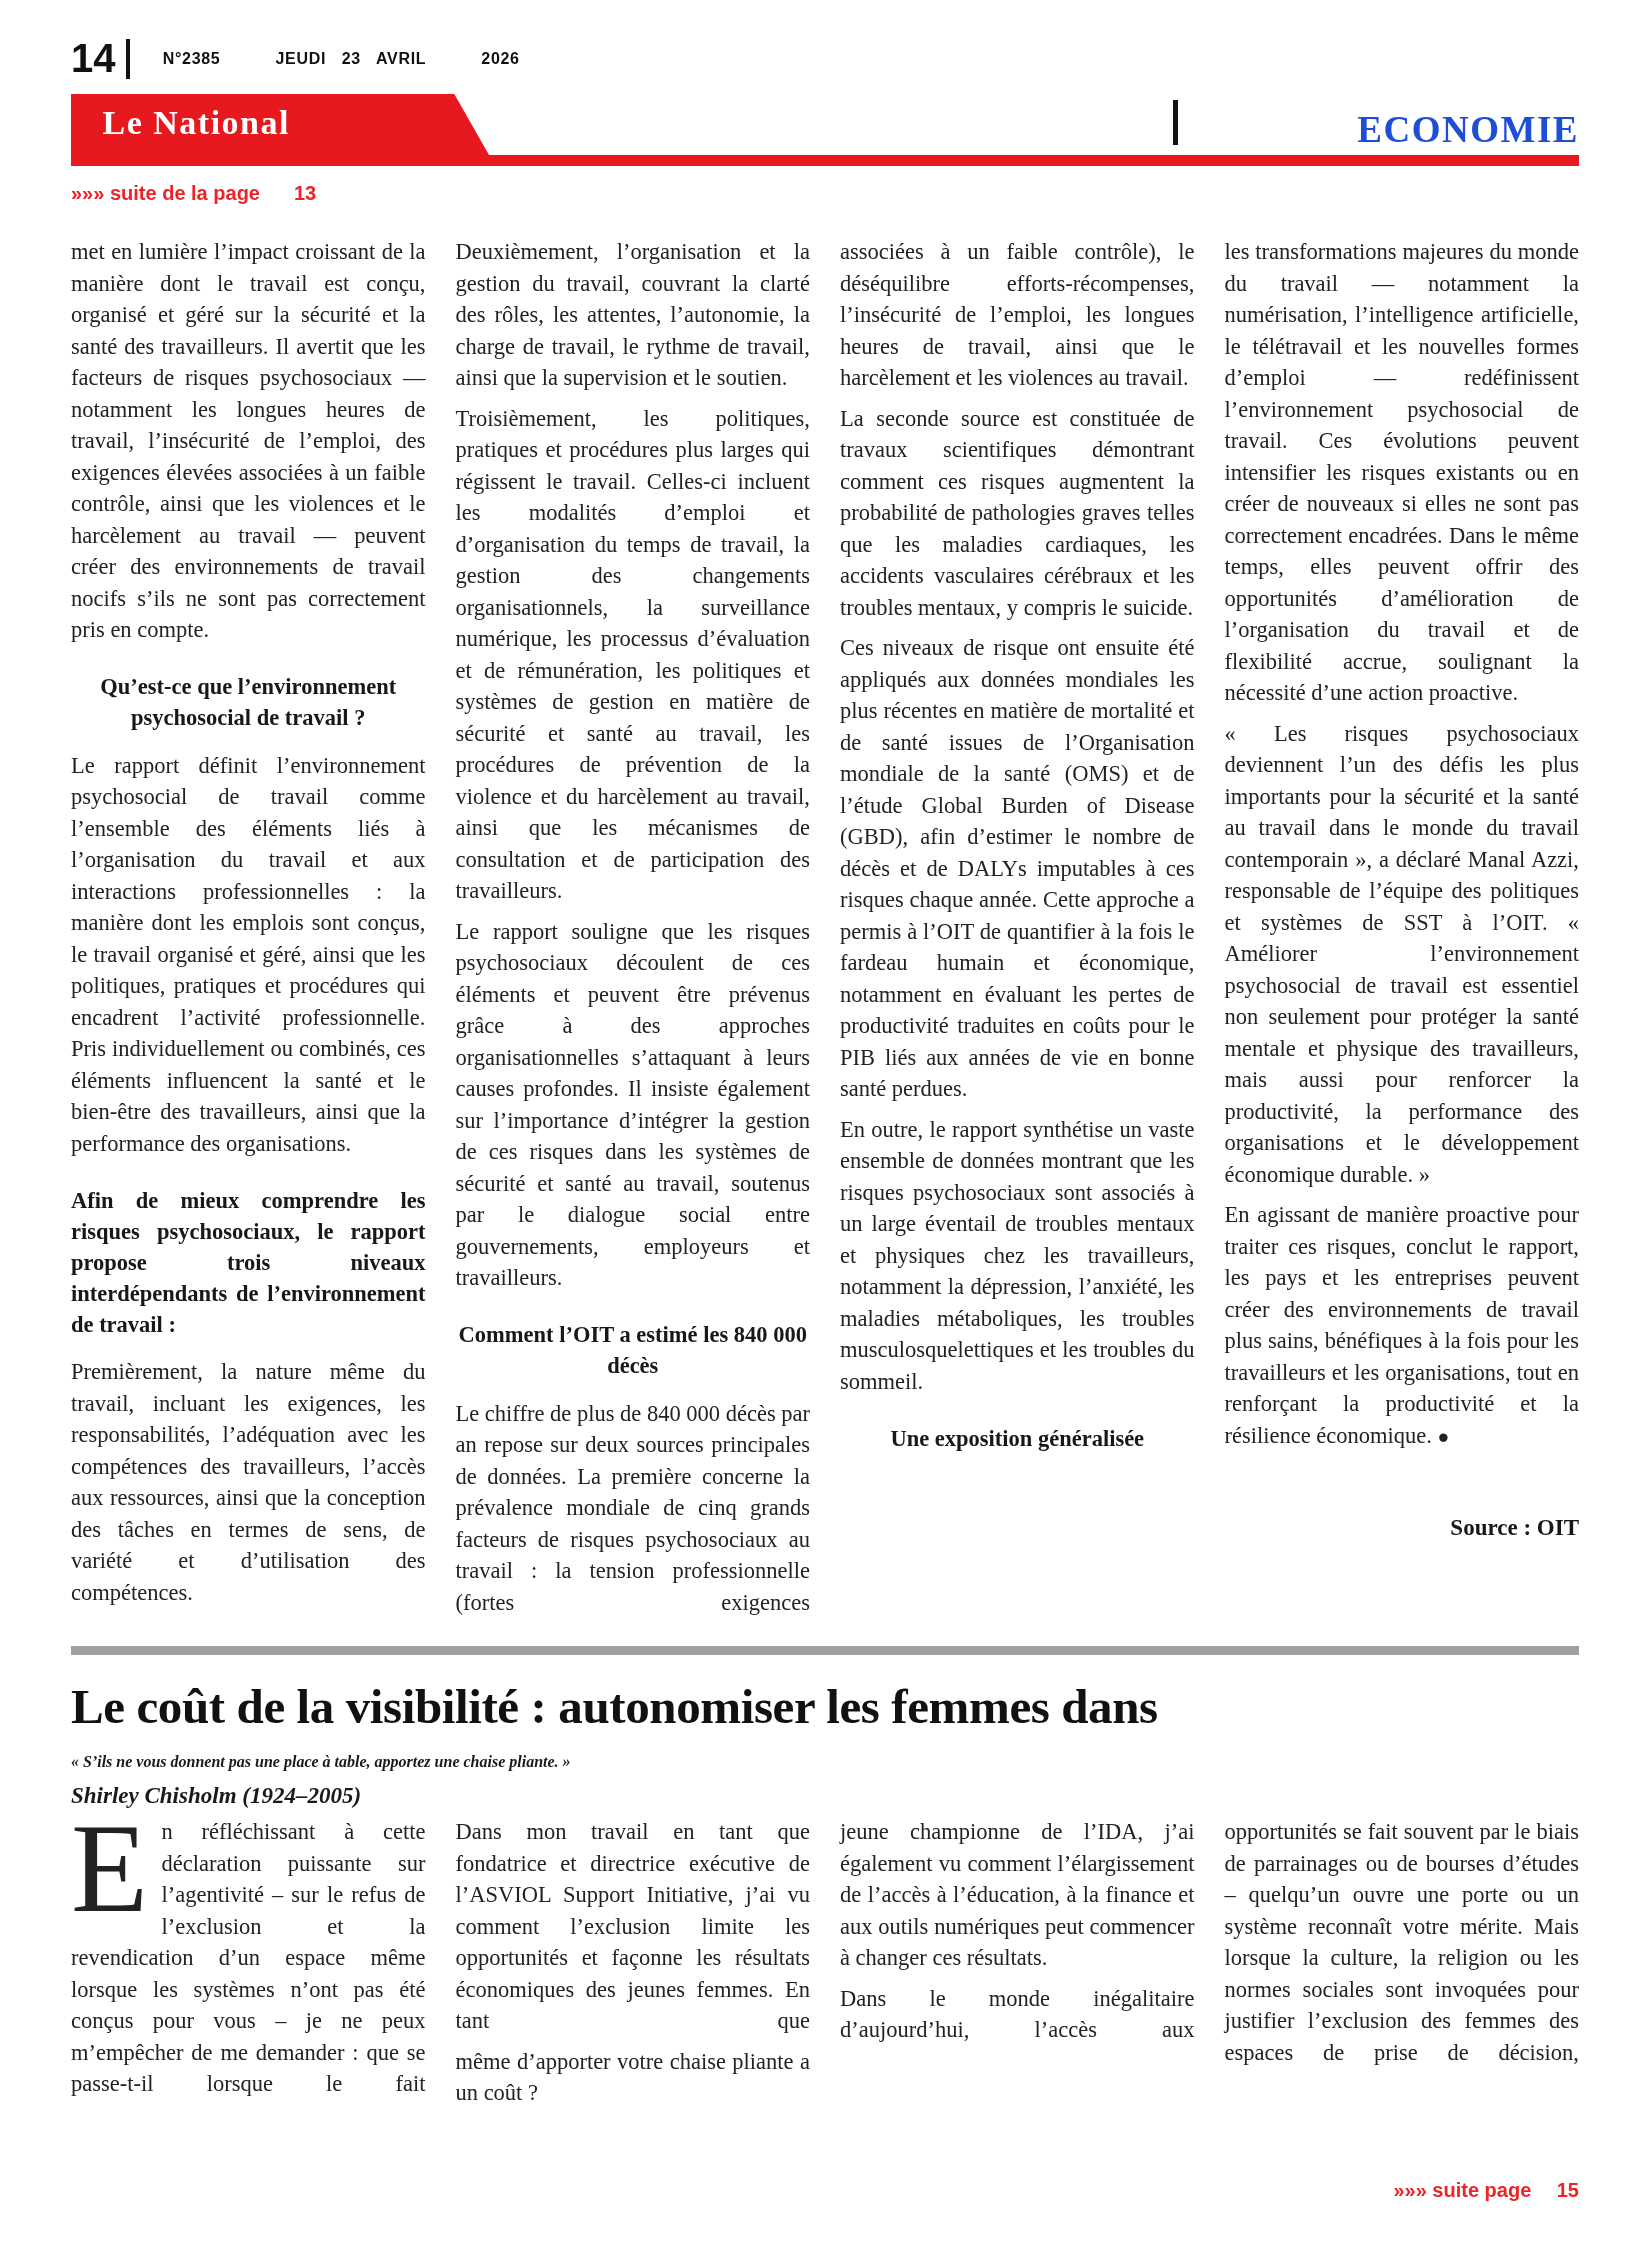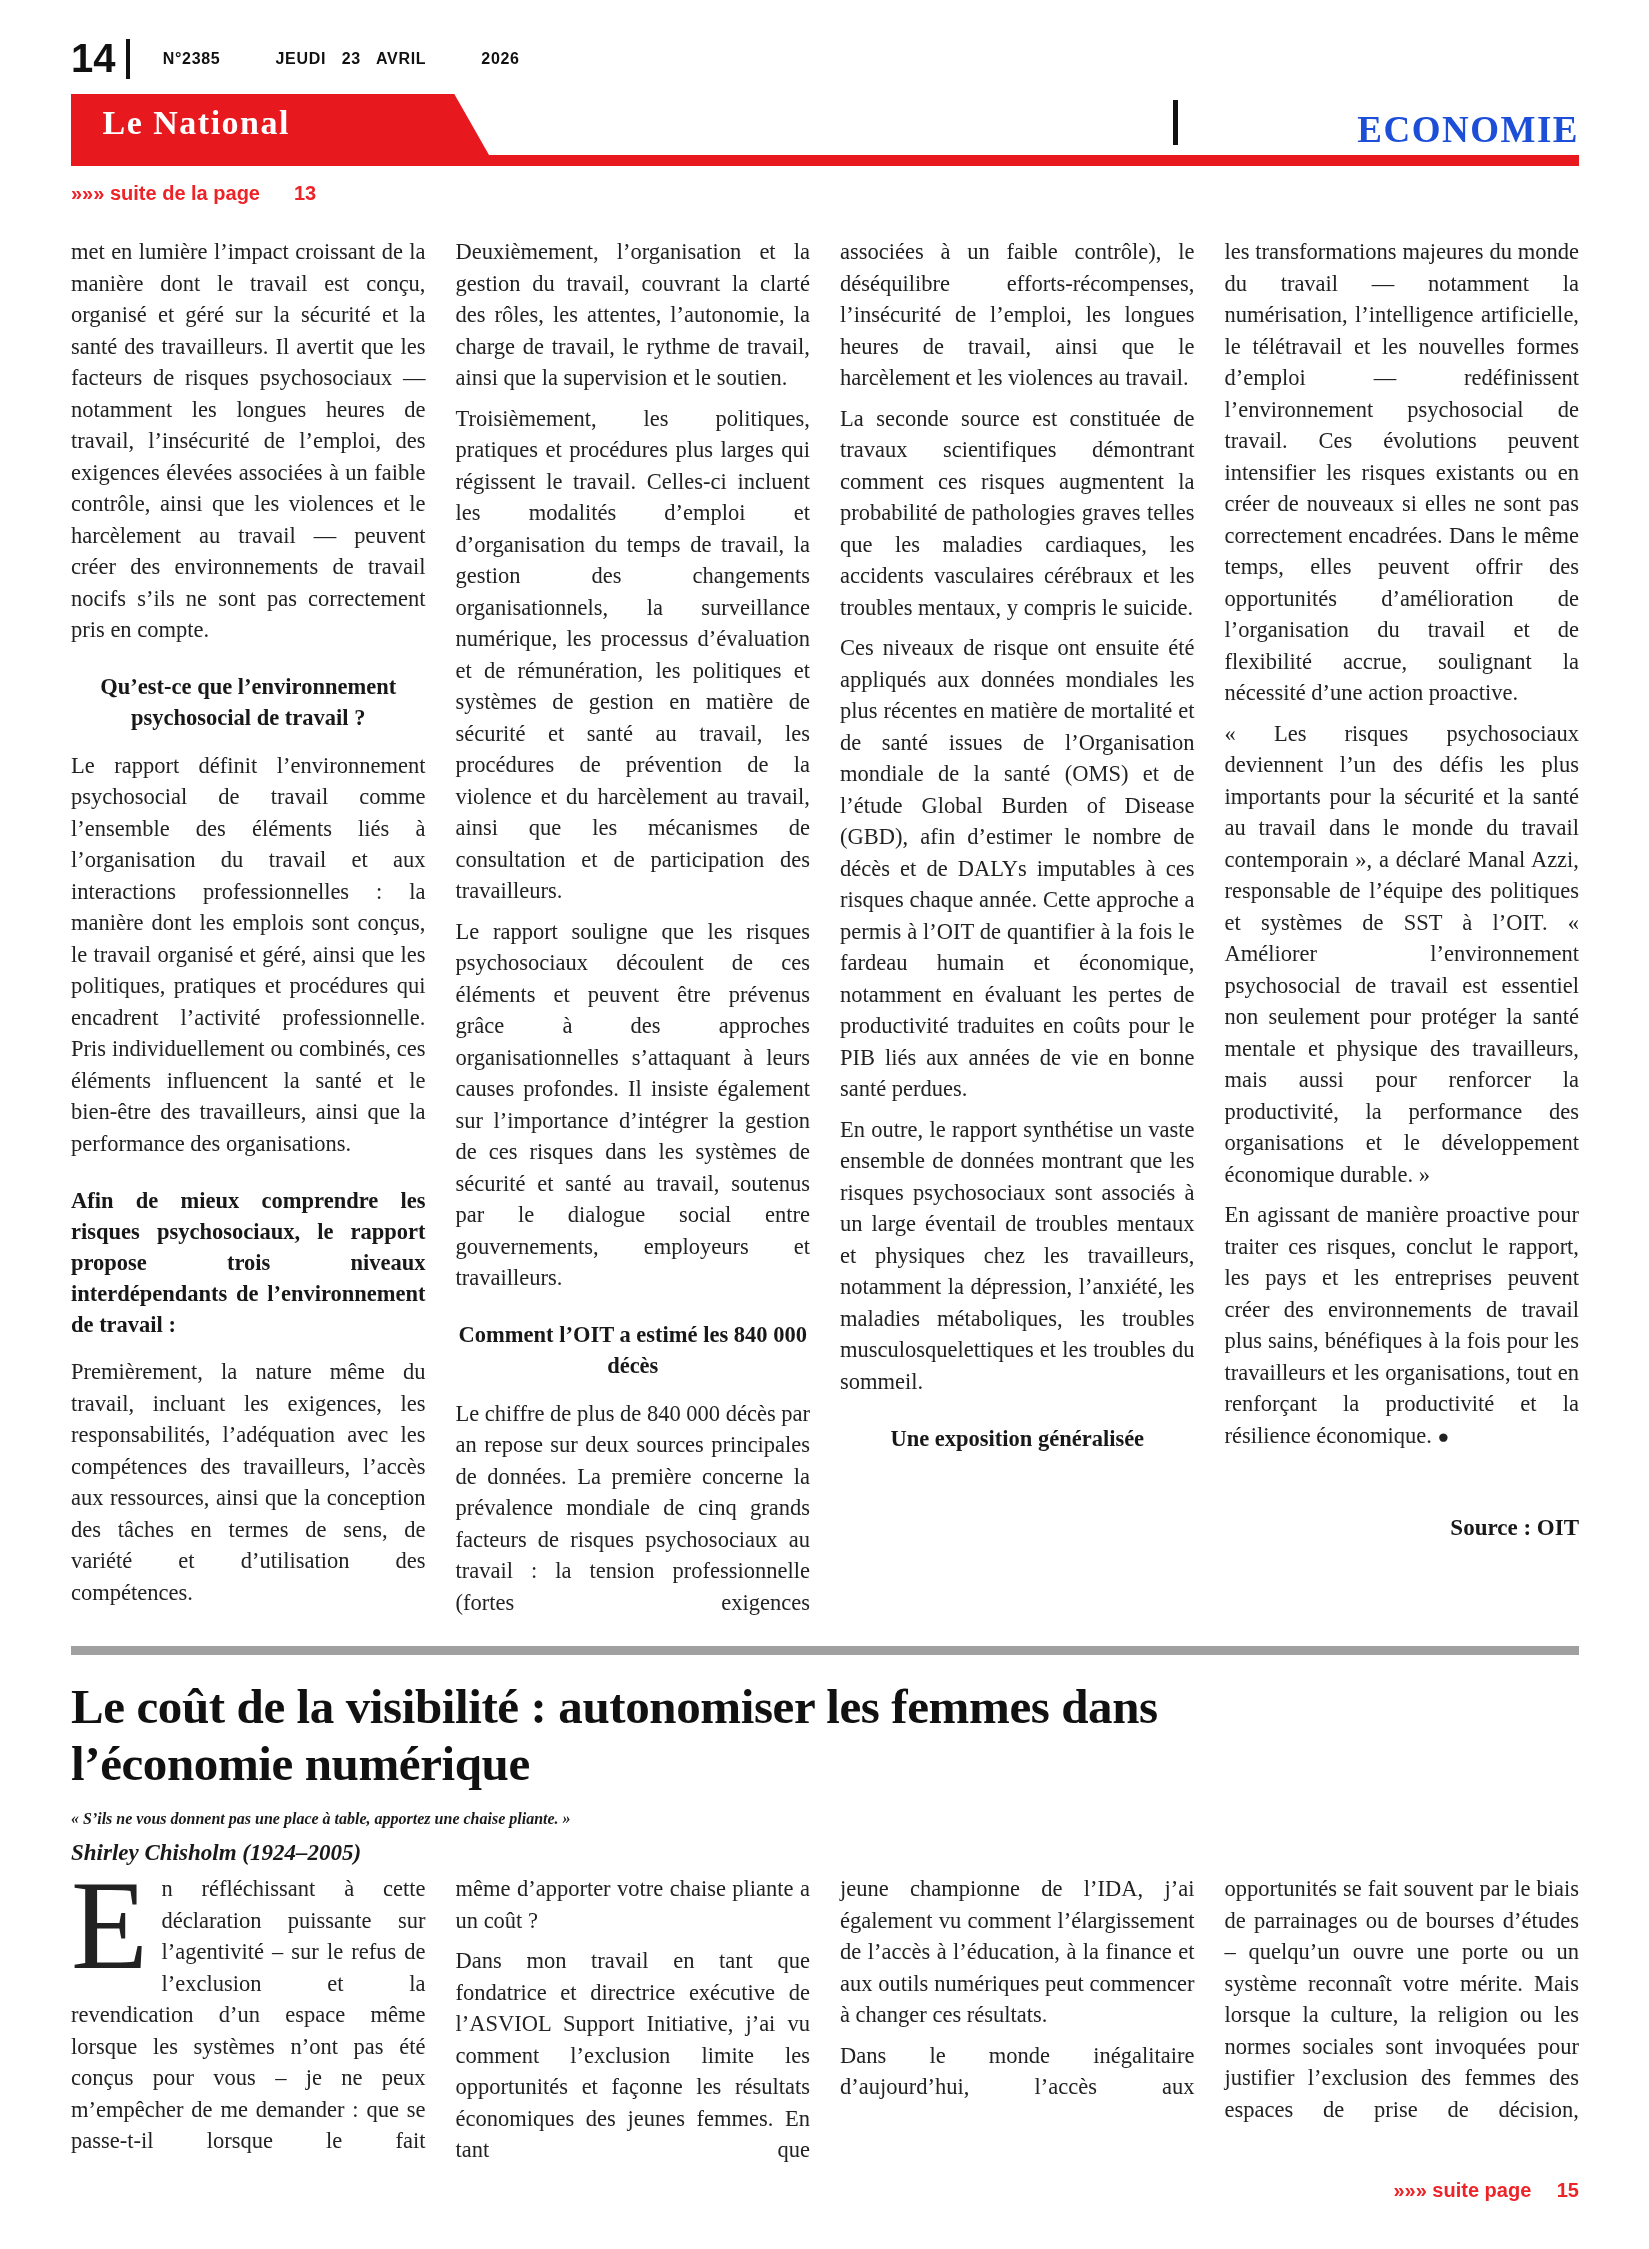--- a/index.html
+++ b/index.html
@@ -105,33 +105,32 @@
       </p>
       <p class="source">Source : OIT</p>
     </div>
   </main>
 
   <div class="divider"></div>
 
   <section class="article2">
     <h1 class="headline">
       <span class="hl-line">Le coût de la visibilité : autonomiser les femmes dans</span>
-      <span class="hl-line">l’économie numérique</span>
     </h1>
     <p class="quote">« S’ils ne vous donnent pas une place à table, apportez une chaise pliante. »</p>
     <p class="byline">Shirley Chisholm (1924–2005)</p>
     <div class="cols article2-cols">
       <div class="col">
         <p class="body cont">
           <span class="dropcap">E</span><span>n réfléchissant à cette déclaration puissante sur l’agentivité – sur le refus de l’exclusion et la revendication d’un espace même lorsque les systèmes n’ont pas été conçus pour vous – je ne peux m’empêcher de me demander : que se passe-t-il lorsque le fait</span>
         </p>
       </div>
       <div class="col">
+        <p class="body cont">Dans mon travail en tant que fondatrice et directrice exécutive de l’ASVIOL Support Initiative, j’ai vu comment l’exclusion limite les opportunités et façonne les résultats économiques des jeunes femmes. En tant que</p>
         <p class="body">même d’apporter votre chaise pliante a un coût ?</p>
-        <p class="body cont">Dans mon travail en tant que fondatrice et directrice exécutive de l’ASVIOL Support Initiative, j’ai vu comment l’exclusion limite les opportunités et façonne les résultats économiques des jeunes femmes. En tant que</p>
       </div>
       <div class="col">
         <p class="body">jeune championne de l’IDA, j’ai également vu comment l’élargissement de l’accès à l’éducation, à la finance et aux outils numériques peut commencer à changer ces résultats.</p>
         <p class="body cont">Dans le monde inégalitaire d’aujourd’hui, l’accès aux</p>
       </div>
       <div class="col">
         <p class="body cont">opportunités se fait souvent par le biais de parrainages ou de bourses d’études – quelqu’un ouvre une porte ou un système reconnaît votre mérite. Mais lorsque la culture, la religion ou les normes sociales sont invoquées pour justifier l’exclusion des femmes des espaces de prise de décision,</p>
       </div>
     </div>
   </section>

